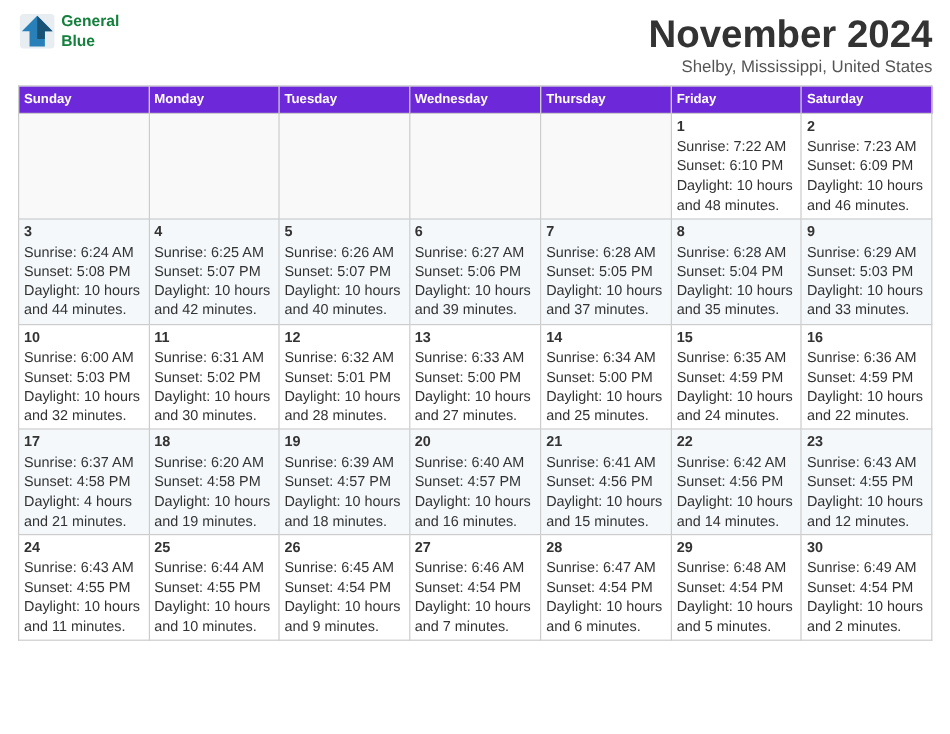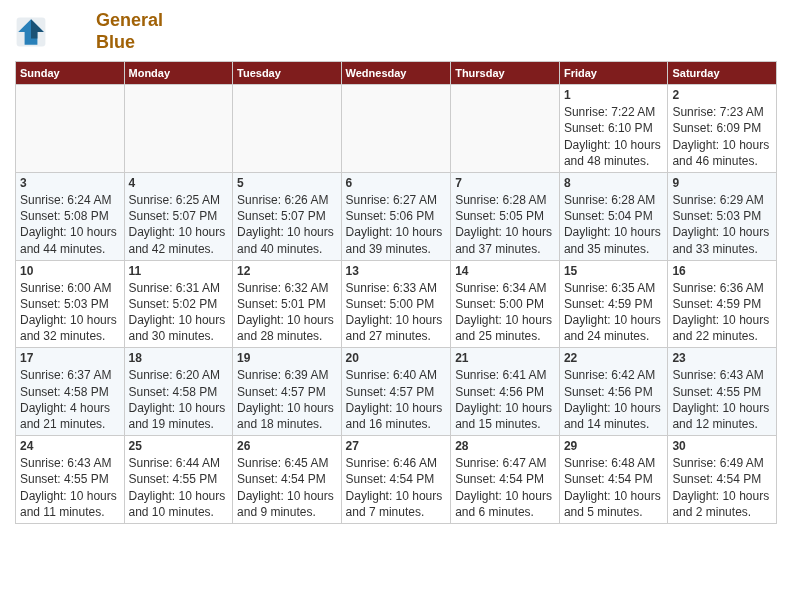--- a/index.html
+++ b/index.html
@@ -19,25 +19,24 @@
       justify-content: space-between;
       align-items: flex-start;
       margin-bottom: 8px;
     }
     .logo {
       display: flex;
       align-items: center;
       gap: 4px;
     }
     .logo-text {
-      font-size: 18px;
-      font-weight: bold;
-      color: #a16207;
+      font-size: 13px;
+      font-weight: bold;
+      color: #15803d;
       line-height: 1.2;
-      margin-left: 45px;
     }
     .logo-icon {
       width: 32px;
       height: 32px;
     }
     .title-block {
       text-align: right;
     }
     .month-title {
       font-size: 32px;
@@ -47,21 +46,21 @@
     .subtitle {
       font-size: 14px;
       color: #555;
     }
     .calendar {
       width: 100%;
       border-collapse: collapse;
       font-size: 10px;
     }
     .calendar th {
-      background-color: #7f1d1d;
+      background-color: #6d28d9;
       color: white;
       padding: 5px 4px;
       text-align: left;
       font-size: 11px;
       font-weight: bold;
       border: 1px solid #ccc;
     }
     .calendar td {
       border: 1px solid #ccc;
       vertical-align: top;
@@ -98,20 +97,24 @@
       <svg class="logo-icon" viewBox="0 0 40 40">
         <rect x="2" y="2" width="36" height="36" rx="4" fill="#1a5276" opacity="0.1"></rect>
         <polygon points="20,4 36,20 28,20 28,36 12,36 12,20 4,20" fill="#2980b9"></polygon>
         <polygon points="20,4 36,20 28,20 28,28 20,28" fill="#1a5276"></polygon>
       </svg>
       <div class="logo-text">
         <div>General</div>
         <div>Blue</div>
       </div>
     </div>
+    <div class="title-block">
+      <div class="month-title">November 2024</div>
+      <div class="subtitle">Shelby, Mississippi, United States</div>
+    </div>
   </div>
 
   <table class="calendar">
     <thead>
       <tr>
       <th>Sunday</th>
           <th>Monday</th>
           <th>Tuesday</th>
           <th>Wednesday</th>
           <th>Thursday</th>

